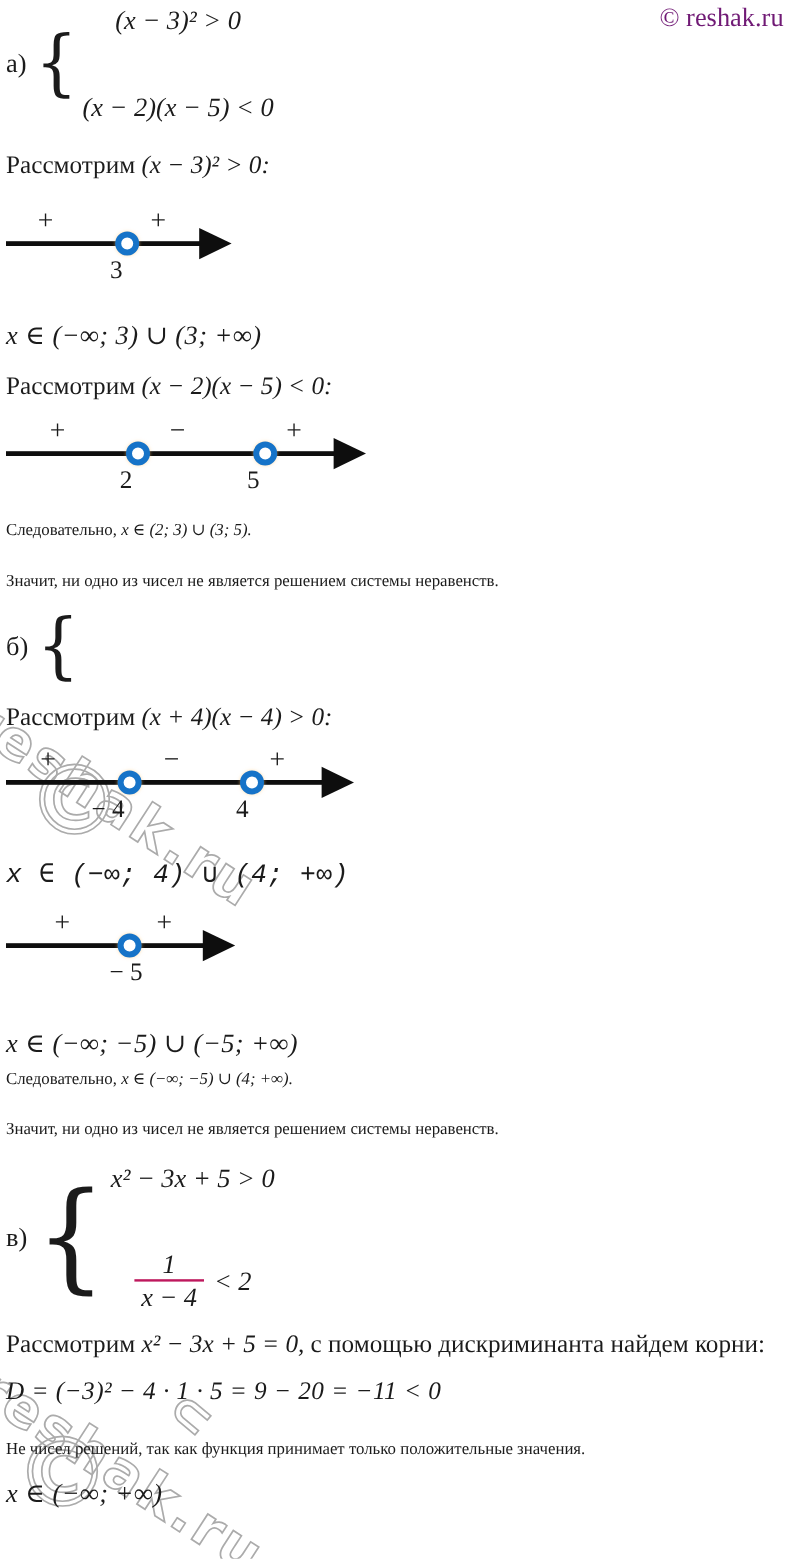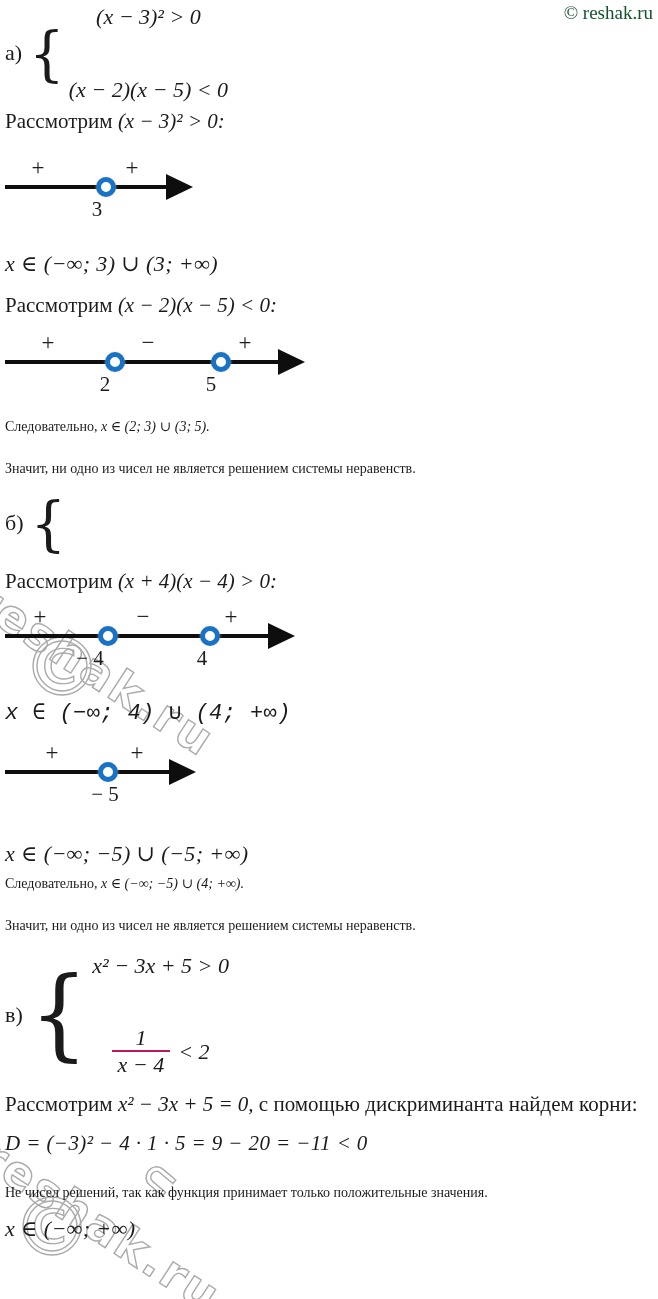--- a/index.html
+++ b/index.html
@@ -10,21 +10,21 @@
     color:#1b1b1b;
   }
   .content { position:relative; z-index:2; padding:4px 5px 0 5px; }
 
   
   p { margin:0; }
   .consider { font-size:21px; line-height:26px; margin:0; }
   .consider .formula, .mathline, .conclusion .formula { font-style:italic; }
   .mathline { font-size:22px; line-height:28px; letter-spacing:0.4px; }
   .conclusion, .note { font-size:14px; line-height:26px; }
-  .copyright { position:absolute; top:2px; right:5px; font-size:19px; color:#14532d; z-index:3; }
+  .copyright { position:absolute; top:2px; right:5px; font-size:22px; color:#701a75; z-index:3; }
 
   
   .system { display:flex; align-items:center; }
   .sys-label { font-size:22px; margin-right:7px; }
   .brace { font-family:"DejaVu Serif",serif; font-weight:400; line-height:0.9;
            transform:scaleY(1.08); margin-right:4px; }
   .brace-sm { font-size:56px; }
   .brace-lg { font-size:92px; }
   .sys-lines { display:flex; flex-direction:column; align-items:center;
                font-style:italic; font-size:22px; line-height:25px;gap:48px; }
@@ -41,21 +41,21 @@
               border-top:13px solid transparent; border-bottom:13px solid transparent;
               border-left:27px solid #0e0e0e; }
   .nl-point { position:absolute; top:18px; width:10px; height:10px; margin-left:-10px;
               background:#fff; border:5px solid #1673c8; border-radius:50%;
               box-shadow:0 0 3px rgba(255,200,120,0.6); }
   .nl-sign { position:absolute; top:-4px; font-size:23px; transform:translateX(-50%); }
   .nl-plabel { position:absolute; top:38px; font-size:21px; transform:translateX(-50%); }
 
   
   .m-sys-a   { margin-top:0; }
-  .m-cons1   { margin-top:6px; }
+  .m-cons1   { margin-top:22px; }
   .m-nl1     { margin-top:25px; }
   .m-res1    { margin-top:27px; }
   .m-cons2   { margin-top:14px; }
   .m-nl2     { margin-top:16px; }
   .m-res2    { margin-top:30px; }
   .m-concl-a { margin-top:16px; }
   .m-note-a  { margin-top:16px; }
   .m-sys-b   { margin-top:16px; }
   .m-cons3   { margin-top:20px; }
   .m-nl3     { margin-top:14px; }

